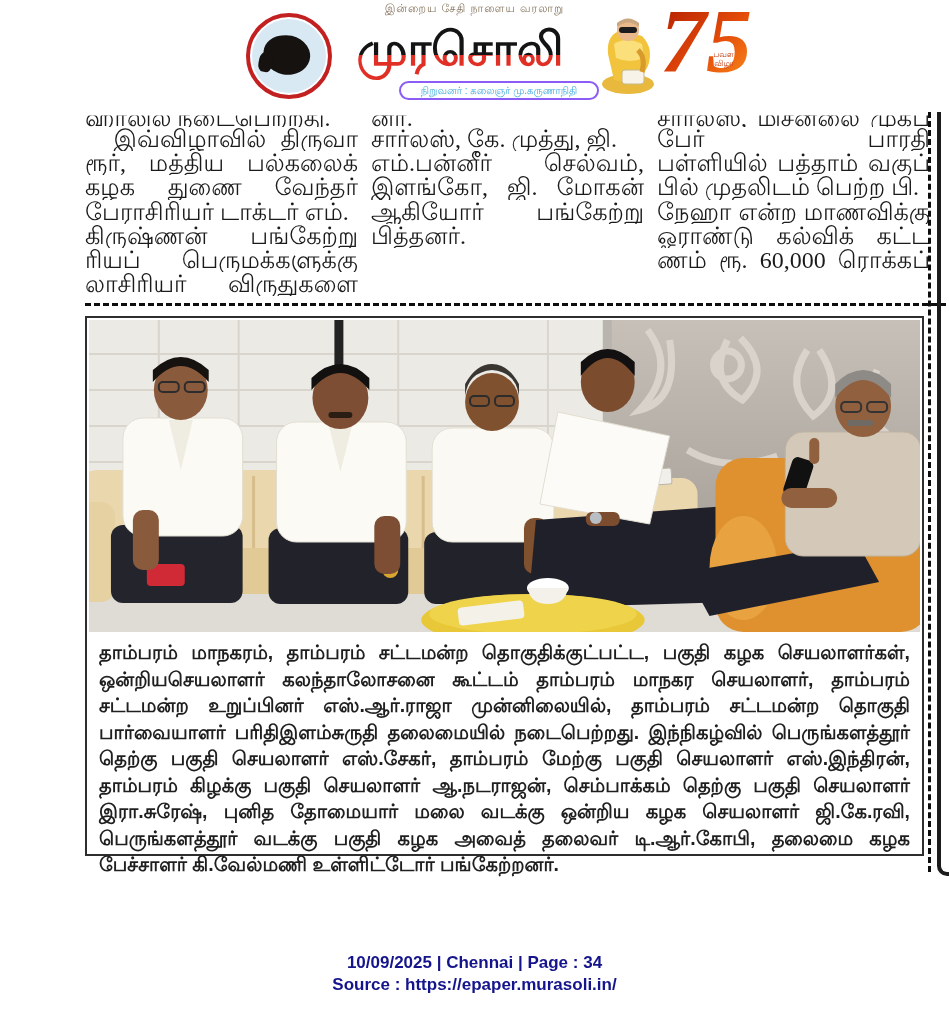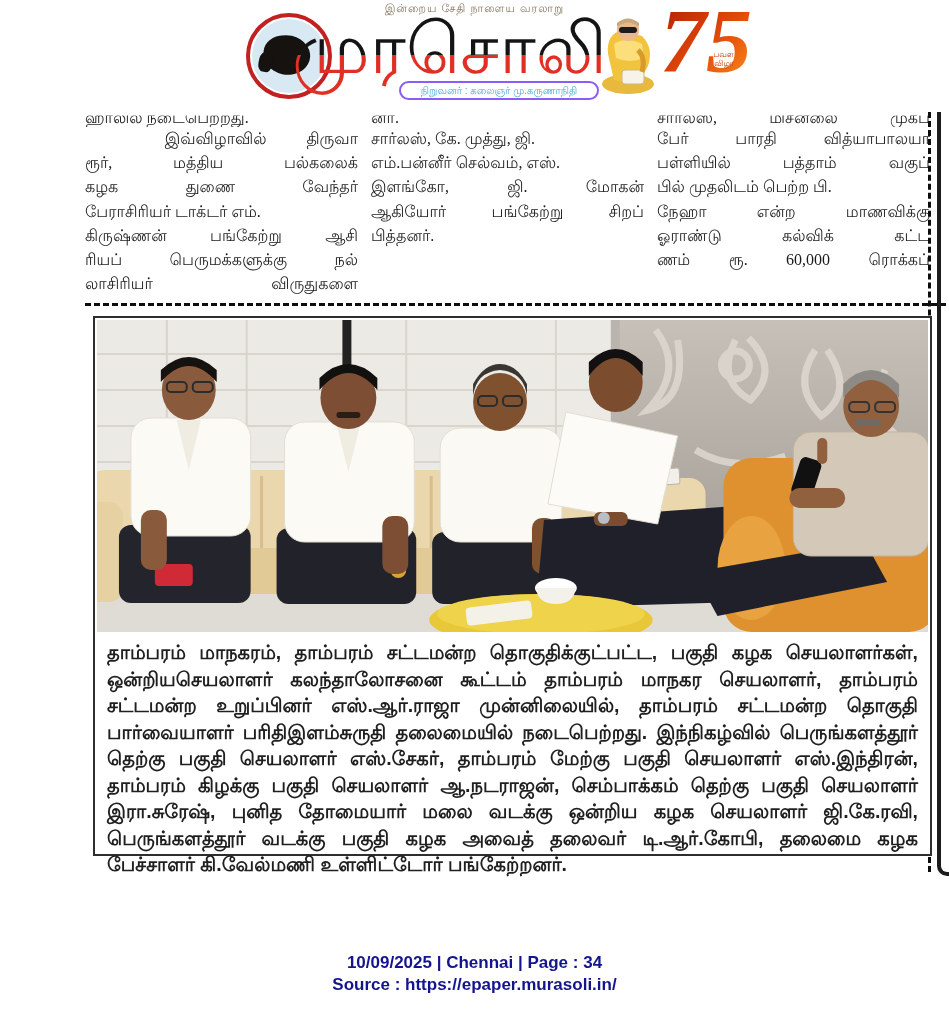--- a/index.html
+++ b/index.html
@@ -9,55 +9,55 @@
   
   .tagline{position:absolute;left:0;top:2px;width:100%;text-align:center;
            font-family:"Liberation Sans",sans-serif;font-size:11px;color:#86755f;
            letter-spacing:1px;filter:blur(.3px);}
   .logo-circle{position:absolute;left:246px;top:13px;width:78px;height:78px;border-radius:50%;
                background:#d9e9f4;border:4px solid #c32121;box-shadow:0 0 0 2px #fff inset;}
   .logo-blob{position:absolute;left:14px;top:18px;width:46px;height:40px;background:#151210;
              border-radius:40% 55% 45% 55%;transform:rotate(-8deg);}
   .logo-blob:after{content:"";position:absolute;left:-6px;top:14px;width:14px;height:20px;
              background:#151210;border-radius:40%;transform:rotate(20deg);}
-  .mast-title{position:absolute;left:292px;top:4px;width:336px;text-align:left;
-              font-size:70px;font-weight:normal;line-height:92px;white-space:nowrap;
+  .mast-title{position:absolute;left:292px;top:4px;width:336px;text-align:center;
+              font-size:46px;font-weight:bold;line-height:92px;white-space:nowrap;
               background:linear-gradient(180deg,#141414 0 55%,#e03025 55% 100%);
               -webkit-background-clip:text;background-clip:text;color:transparent;
               font-family:"Liberation Serif",serif;}
   .founder-pill{position:absolute;left:399px;top:81px;width:196px;height:15px;
                 border:2px solid #8b5cf6;border-radius:10px;background:#fff;
                 font-family:"Liberation Sans",sans-serif;font-size:10px;line-height:15px;
                 color:#43abdf;text-align:center;overflow:hidden;white-space:nowrap;}
   .emblem-75{position:absolute;left:648px;top:0px;width:110px;height:100px;}
   .num-75{position:absolute;left:12px;top:-14px;font-size:92px;font-weight:bold;font-style:italic;
           font-family:"Liberation Serif",serif;line-height:110px;
           background:linear-gradient(135deg,#a81600,#e34a0a 55%,#ff9a1e);
           -webkit-background-clip:text;background-clip:text;color:transparent;}
   .num-75-small{position:absolute;left:44px;top:50px;width:42px;text-align:right;
           font-size:8px;line-height:9px;color:#c23c10;font-family:"Liberation Sans",sans-serif;}
   .kalainar-cartoon{position:absolute;left:598px;top:14px;width:60px;height:84px;}
 
   
   .columns{position:absolute;left:85px;top:109px;width:845px;height:193px;
            display:flex;gap:13px;overflow:hidden;}
-  .col{flex:1;font-size:16px;line-height:24.2px;color:#1b1b1b;overflow:hidden;}
+  .col{flex:1;font-size:24px;line-height:24.2px;color:#1b1b1b;overflow:hidden;}
   .tline{text-align:justify;text-align-last:justify;white-space:pre-wrap;height:24.2px;overflow:hidden;}
   .tline.no-just{text-align-last:left;}
   .tline.clip-top{clip-path:inset(45% 0 0 0);margin-top:-3px;height:21px;}
 
   .h-dashed{position:absolute;left:85px;top:303px;width:861px;border-top:3px dashed #0d0d0d;}
   .v-dashed{position:absolute;left:928px;top:112px;height:760px;border-left:3px dashed #0d0d0d;}
   .v-solid{position:absolute;left:937px;top:112px;width:4px;height:744px;background:#1c1c1c;}
   .v-corner{position:absolute;left:937px;top:848px;width:12px;height:24px;
             border-left:4px solid #1c1c1c;border-bottom:4px solid #1c1c1c;
             border-bottom-left-radius:10px;}
 
   
-  .photo-frame{position:absolute;left:93px;top:316px;width:835px;height:536px;
+  .photo-frame{position:absolute;left:85px;top:316px;width:835px;height:536px;
                border:2px solid #2e2e2e;background:#fff;}
   .photo-area{width:831px;height:312px;margin:2px auto 0;overflow:hidden;background:#eceae5;}
   .caption{padding:7px 12px 0 12px;font-family:"Liberation Sans",sans-serif;
            font-size:19.5px;line-height:26.5px;font-weight:bold;color:#1f1f1f;
            text-align:justify;}
 
   
   .footer{position:absolute;left:0;top:952px;width:100%;text-align:center;
           font-family:"Liberation Sans",sans-serif;font-weight:bold;
           font-size:17px;line-height:22px;color:#14148c;}

